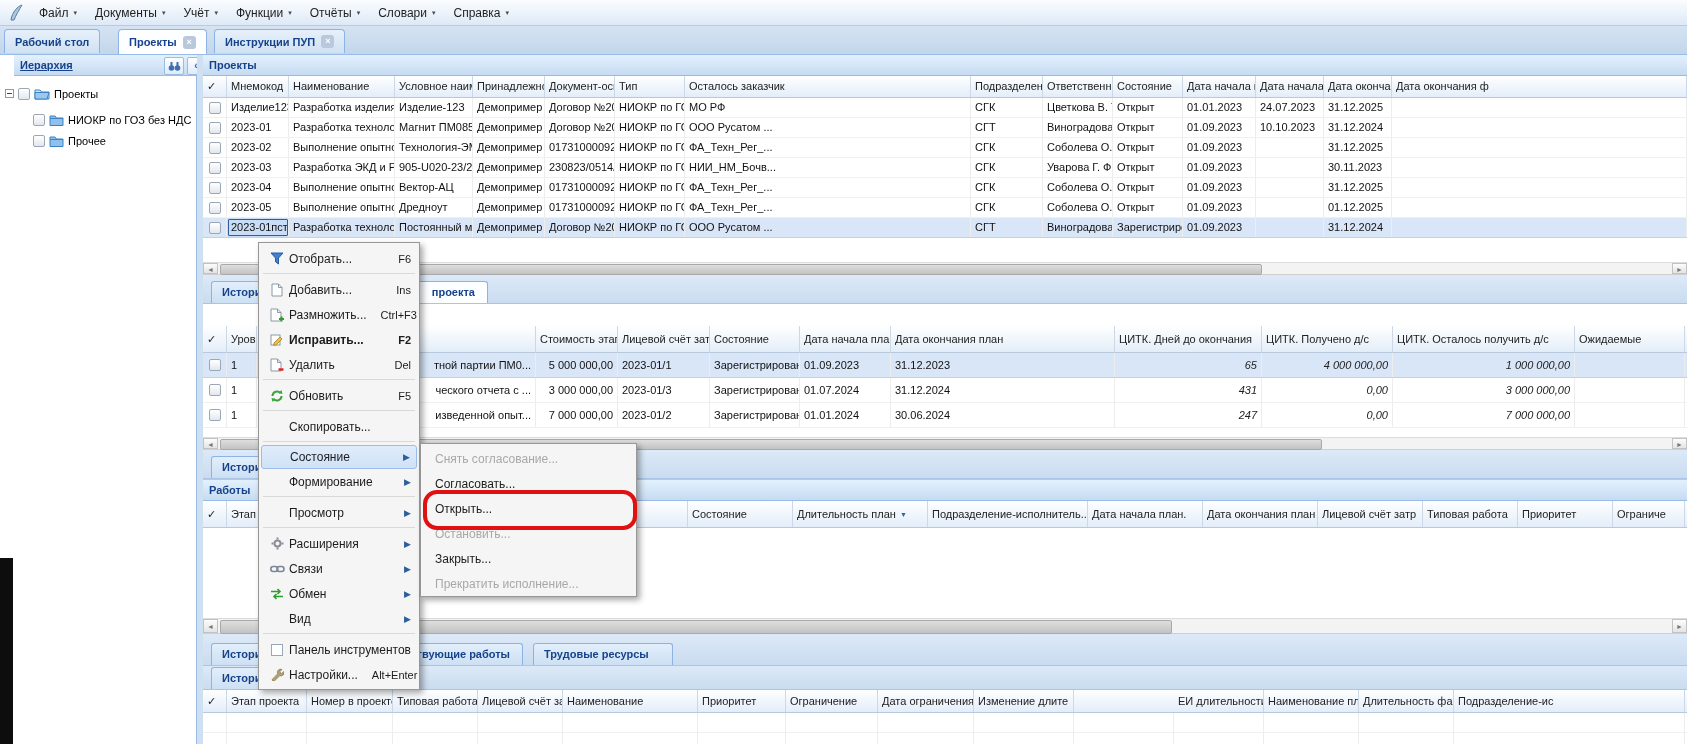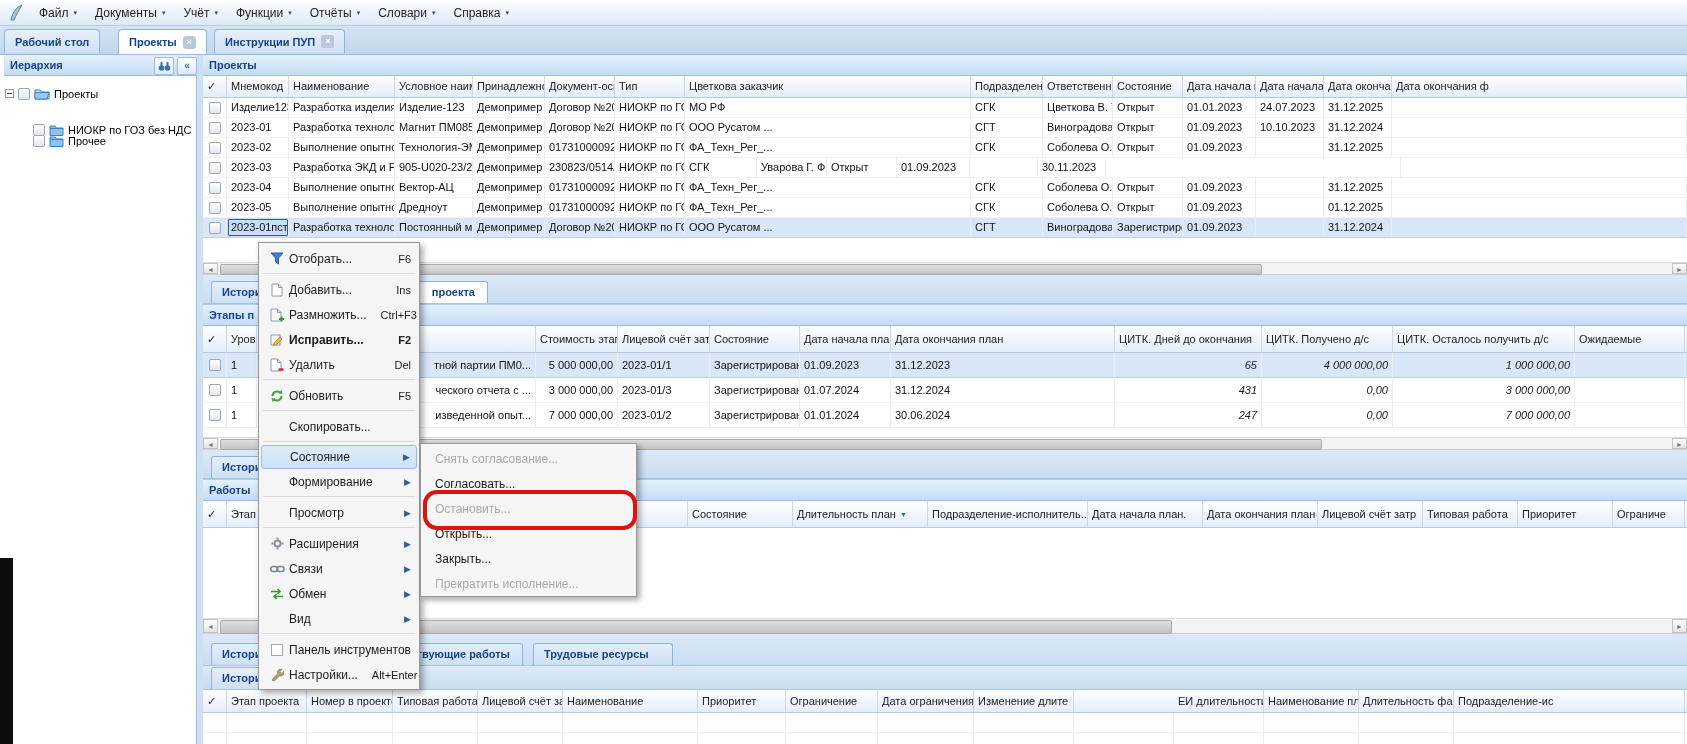--- a/index.html
+++ b/index.html
@@ -132,21 +132,21 @@
         <span>Проекты</span>
         <span class="tx">×</span>
       </div>
     <div class="wtab" style="left:214px;">
         <span>Инструкции ПУП</span>
         <span class="tx">×</span>
       </div>
   </div>
 
   <div class="leftpanel">
-    <div class="phead" style="left:4px;top:0;width:100%;">
+    <div class="phead" style="left:14px;top:0;width:100%;text-decoration:underline;">
       <span>Иерархия</span>
       <span class="ph-btns">
         <span class="pbtn">
           <svg width="13" height="11" viewBox="0 0 13 11">
               <circle cx="3.5" cy="7" r="2.8" fill="#3e6fae"></circle>
               <circle cx="9.5" cy="7" r="2.8" fill="#3e6fae"></circle>
               <rect x="2.5" y="1" width="2" height="4" fill="#3e6fae"></rect>
               <rect x="8.5" y="1" width="2" height="4" fill="#3e6fae"></rect>
             </svg>
         </span>
@@ -157,21 +157,21 @@
       <span class="exp"></span>
       <span class="cb"></span>
       <span class="fold">
         <svg width="16" height="13" viewBox="0 0 16 13">
             <path d="M1 3 h5 l1.5 2 H15 v7 H1 z" fill="#cfe6fb" stroke="#3b82c4"></path>
             <path d="M1 5.5 h14 l-2 6.5 H1 z" fill="#9cc8ef" stroke="#3b82c4"></path>
           </svg>
       </span>
       <span>Проекты</span>
     </div>
-    <div class="trow" style="left:33px;top:66px;">
+    <div class="trow" style="left:33px;top:56px;">
       <span class="cb"></span>
       <span class="fold">
         <svg width="15" height="12" viewBox="0 0 15 12">
             <path d="M1 2 h5 l1.5 2 H14 v7.5 H1 z" fill="#8fc0ee" stroke="#3b82c4"></path>
             <path d="M1 4.5 h13" stroke="#3b82c4" fill="none"></path>
           </svg>
       </span>
       <span>НИОКР по ГОЗ без НДС</span>
     </div>
     <div class="trow" style="left:33px;top:77px;">
@@ -193,21 +193,21 @@
   </div>
   <div class="grid" style="left:203px;top:76px;">
       <div class="ghead" style="height: 21px; line-height: 21px;">
         <div class="hc" style="width: 24px;">✓</div>
         <div class="hc" style="width: 62px;">Мнемокод</div>
         <div class="hc" style="width: 106px;">Наименование</div>
         <div class="hc" style="width: 78px;">Условное наименова</div>
         <div class="hc" style="width: 72px;">Принадлежность</div>
         <div class="hc" style="width: 70px;">Документ-основан</div>
         <div class="hc" style="width: 70px;">Тип</div>
-        <div class="hc" style="width: 286px;">Цветкова заказчик</div>
+        <div class="hc" style="width: 286px;">Осталось заказчик</div>
         <div class="hc" style="width: 72px;">Подразделение-от</div>
         <div class="hc" style="width: 70px;">Ответственный</div>
         <div class="hc" style="width: 70px;">Состояние</div>
         <div class="hc" style="width: 73px;">Дата начала план.</div>
         <div class="hc" style="width: 68px;">Дата начала факт.</div>
         <div class="hc" style="width: 68px;">Дата окончания пл</div>
         <div class="hc" style="width: 295px;">Дата окончания ф</div>
       </div>
       <div class="grow" style="height: 20px;">
         <div class="gc ccell" style="width: 24px; line-height: 19px;">
@@ -269,20 +269,21 @@
       <div class="grow" style="height: 20px;">
         <div class="gc ccell" style="width: 24px; line-height: 19px;">
           <span class="cb"></span>
         </div>
         <div class="gc" style="width: 62px; line-height: 19px;">2023-03</div>
         <div class="gc" style="width: 106px; line-height: 19px;">Разработка ЭКД и РКД н...</div>
         <div class="gc" style="width: 78px; line-height: 19px;">905-U020-23/269</div>
         <div class="gc" style="width: 72px; line-height: 19px;">Демопример</div>
         <div class="gc" style="width: 70px; line-height: 19px;">230823/0514/136</div>
         <div class="gc" style="width: 70px; line-height: 19px;">НИОКР по ГОЗ ...</div>
+        <div class="gc" style="width: 286px; line-height: 19px;">НИИ_НМ_Бочв...</div>
         <div class="gc" style="width: 72px; line-height: 19px;">СГК</div>
         <div class="gc" style="width: 70px; line-height: 19px;">Уварова Г. Ф.</div>
         <div class="gc" style="width: 70px; line-height: 19px;">Открыт</div>
         <div class="gc" style="width: 73px; line-height: 19px;">01.09.2023</div>
         <div class="gc" style="width: 68px; line-height: 19px;"></div>
         <div class="gc" style="width: 68px; line-height: 19px;">30.11.2023</div>
         <div class="gc" style="width: 295px; line-height: 19px;"></div>
       </div>
       <div class="grow" style="height: 20px;">
         <div class="gc ccell" style="width: 24px; line-height: 19px;">
@@ -344,23 +345,20 @@
     </div>
   <div class="hscroll" style="left:203px;top:262px;width:1484px;">
     <span class="hs-arrow" style="left:0;">◄</span>
     <span class="hs-arrow" style="right:0;">►</span>
     <span class="hs-thumb" style="left:17px;width:1040px;"></span>
   </div>
 
   <div class="tabstrip" style="left:203px;top:275px;width:1484px;height:29px;">
     <div class="tab" style="left:8px;width:115px;"><span>Истори</span></div>
     <div class="tab on ar" style="left:130px;width:155px;padding-right:12px;"><span>проекта</span></div>
-  </div>
-  <div class="phead" style="left:203px;top:304px;width:1484px;">
-    <span>Этапы п</span>
   </div>
   <div class="grid" style="left:203px;top:326px;">
       <div class="ghead" style="height: 26px; line-height: 26px;">
         <div class="hc" style="width: 24px;">✓</div>
         <div class="hc" style="width: 30px;">Уров</div>
         <div class="hc" style="width: 279px;"></div>
         <div class="hc" style="width: 82px;">Стоимость этапа</div>
         <div class="hc" style="width: 92px;">Лицевой счёт затрат.</div>
         <div class="hc" style="width: 90px;">Состояние</div>
         <div class="hc" style="width: 91px;">Дата начала план</div>
@@ -666,30 +664,30 @@
 
   <div class="menu noicons" style="left:420px;top:443px;width:217px;height:154px;padding:2px 0;z-index:55;">
       <div class="mitem dis">
         <span class="mic"></span>
         <span class="mlab">Снять согласование...</span>
       </div>
       <div class="mitem">
         <span class="mic"></span>
         <span class="mlab">Согласовать...</span>
       </div>
+      <div class="mitem">
+        <span class="mic"></span>
+        <span class="mlab">Открыть...</span>
+      </div>
       <div class="mitem dis">
         <span class="mic"></span>
         <span class="mlab">Остановить...</span>
       </div>
       <div class="mitem">
         <span class="mic"></span>
-        <span class="mlab">Открыть...</span>
-      </div>
-      <div class="mitem">
-        <span class="mic"></span>
         <span class="mlab">Закрыть...</span>
       </div>
       <div class="mitem dis">
         <span class="mic"></span>
         <span class="mlab">Прекратить исполнение...</span>
       </div>
     </div>
 
   <div class="redbox"></div>
 

